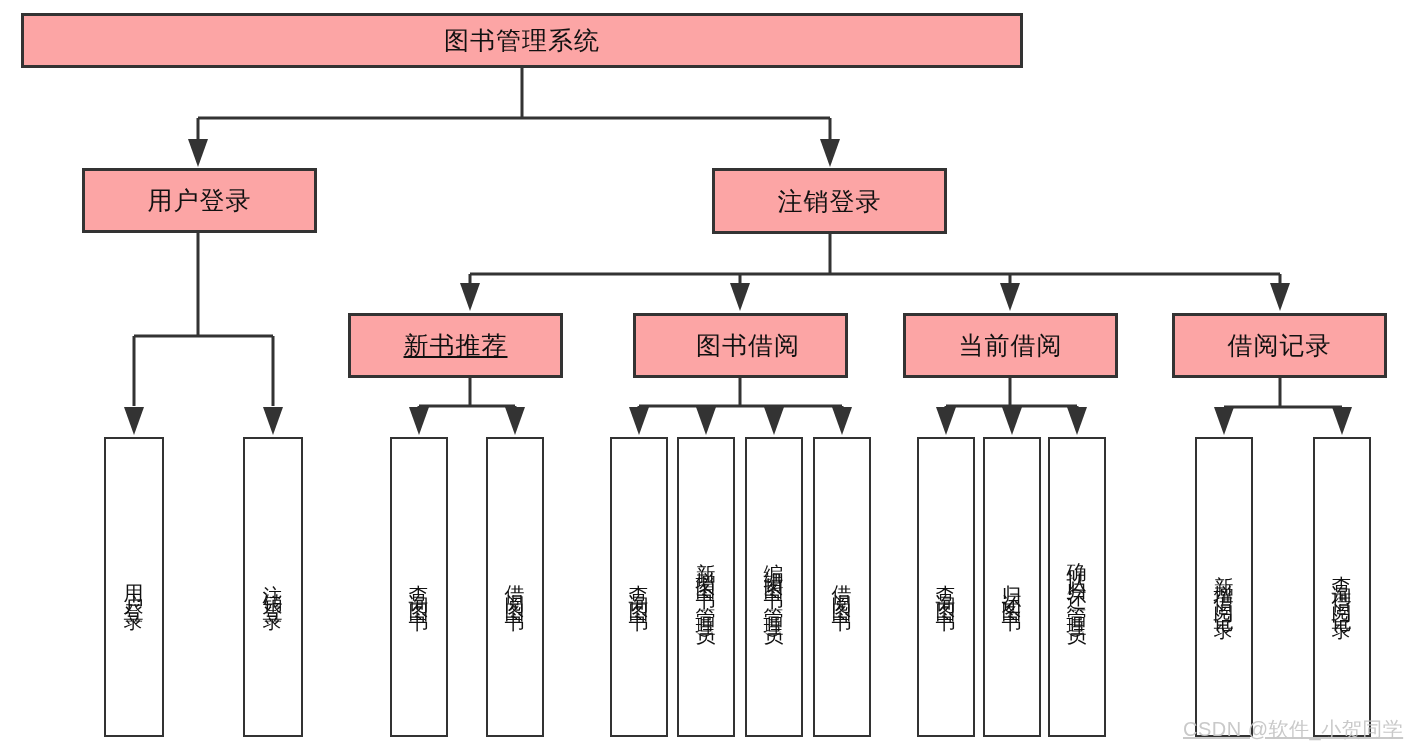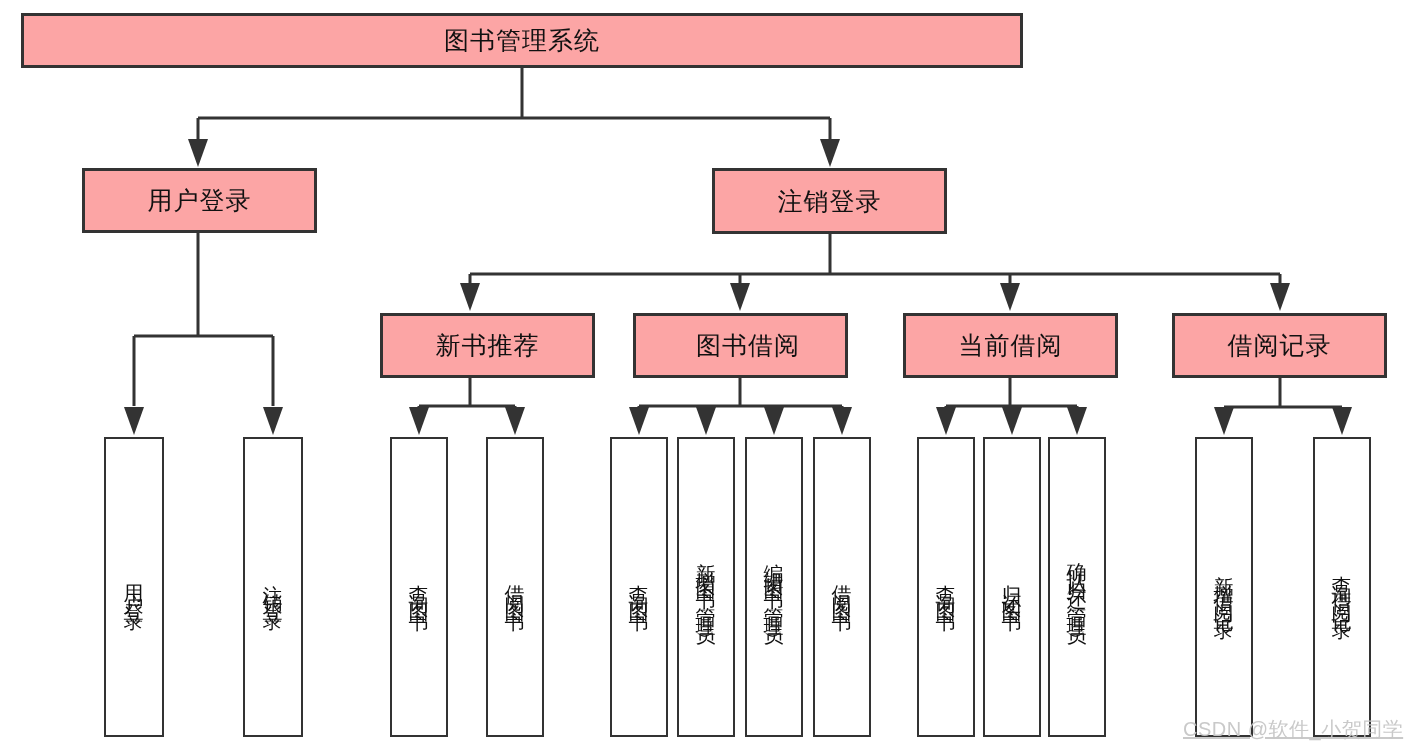--- a/index.html
+++ b/index.html
@@ -14,21 +14,21 @@
   .node {
     position:absolute; box-sizing:border-box; z-index:2;
     background:#fca5a5; border:3px solid #333333;
     display:flex; align-items:center; justify-content:center;
     font-size:25px; letter-spacing:1px; color:#111111;
   }
   .root  { left:21px;  top:13px;  width:1002px; height:55px; }
   .lvl2a { left:82px;  top:168px; width:235px;  height:65px; }
   .lvl2b { left:712px; top:168px; width:235px;  height:66px; }
   .lvl3  { top:313px; height:65px; width:215px; }
-  .g0 { left:380px; }  .g1 { left:633px;padding-left:15px; }  .g2 { left:903px; }  .g3 { left:1172px; }
+  .g0 { left:348px;text-decoration:underline; }  .g1 { left:633px;padding-left:15px; }  .g2 { left:903px; }  .g3 { left:1172px; }
 
   .leaf {
     position:absolute; box-sizing:border-box; z-index:2;
     top:437px; height:300px; width:58px;
     background:#ffffff; border:2.5px solid #333333;
     display:flex; align-items:center; justify-content:center;
   }
   .leaf.wide { width:60px; }
   .leaf > span {
     writing-mode:vertical-rl; text-orientation:mixed;

